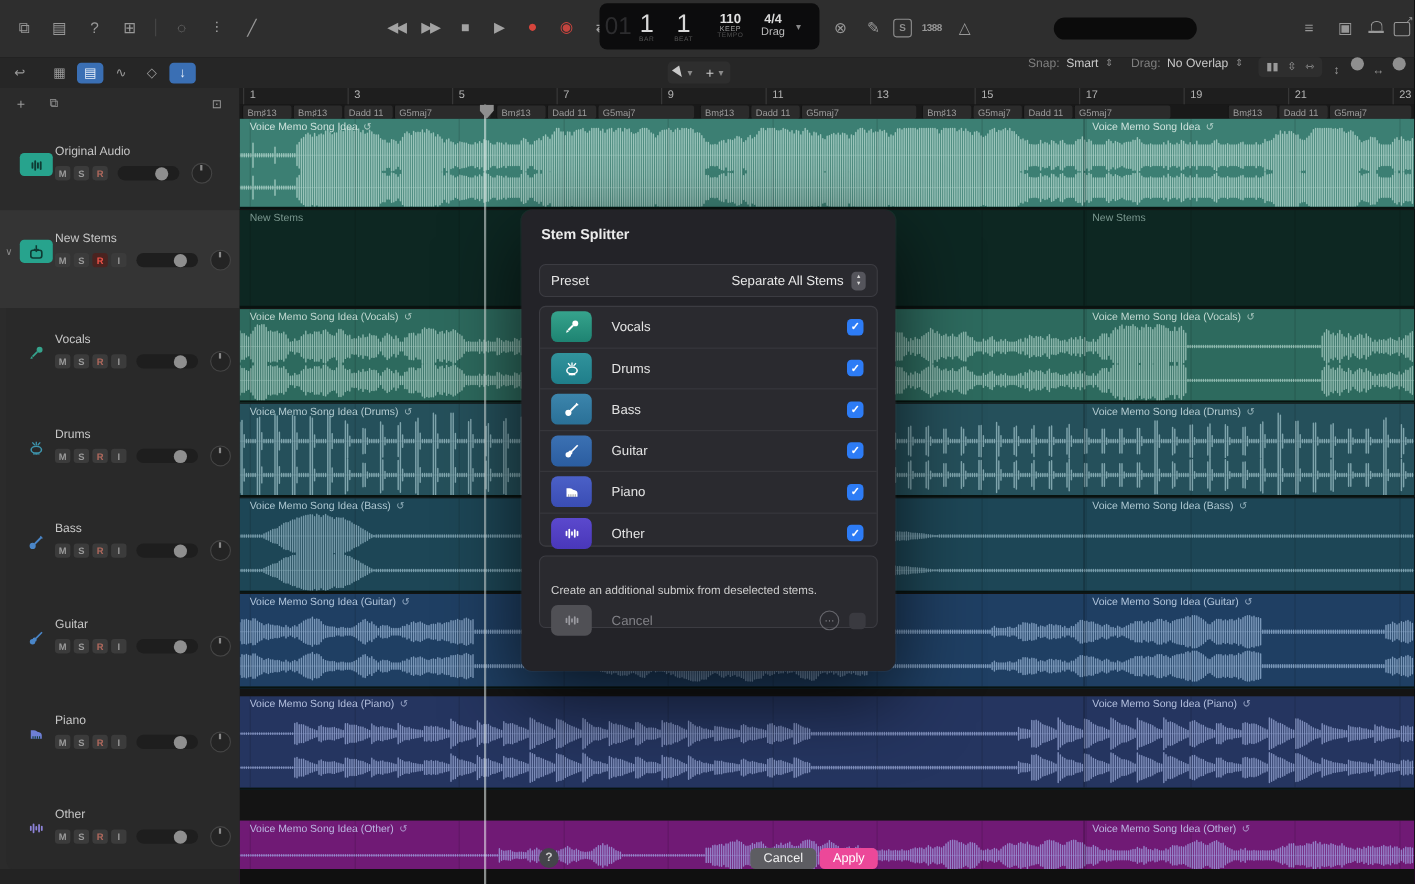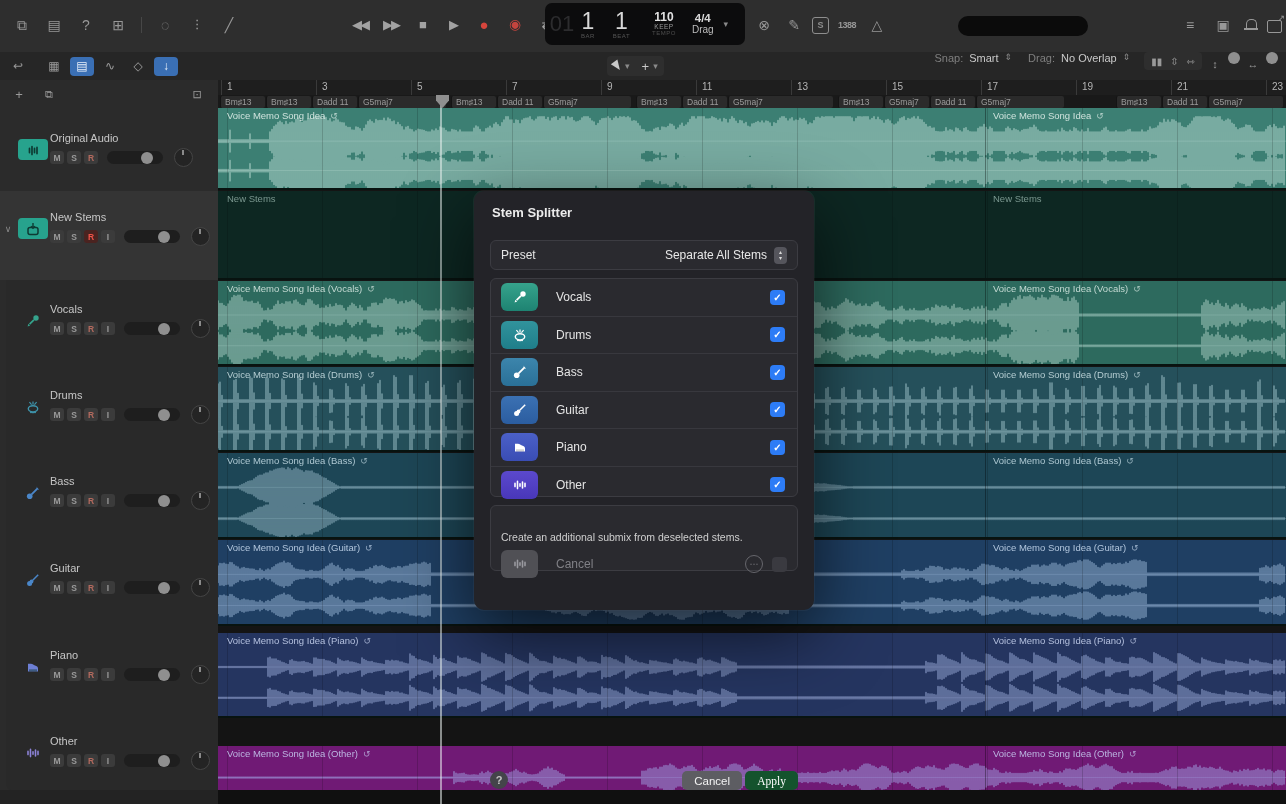--- a/index.html
+++ b/index.html
@@ -665,15 +665,15 @@
               <path d="M3 6.4v3.2 M5.5 4.4v7.2 M8 6.8v2.4 M10.5 5v6 M13 6.4v3.2" stroke="#9a9aa0" stroke-width="1.6" stroke-linecap="round" fill="none"></path>
             </svg>
           </span>
         <span class="submix-lb">Cancel</span>
         <span class="more">⋯</span>
         <span class="chk off"></span>
       </div>
     </div>
     <div class="helpbtn">?</div>
     <div class="btn cancel">Cancel</div>
-    <div class="btn apply" id="applyBtn" style="background: #14532d; font-family: Liberation Serif, serif;">Apply</div>
+    <div class="btn apply" id="applyBtn" style="background: #ec4899;">Apply</div>
   </section>
 </div>
 
 </body></html>

